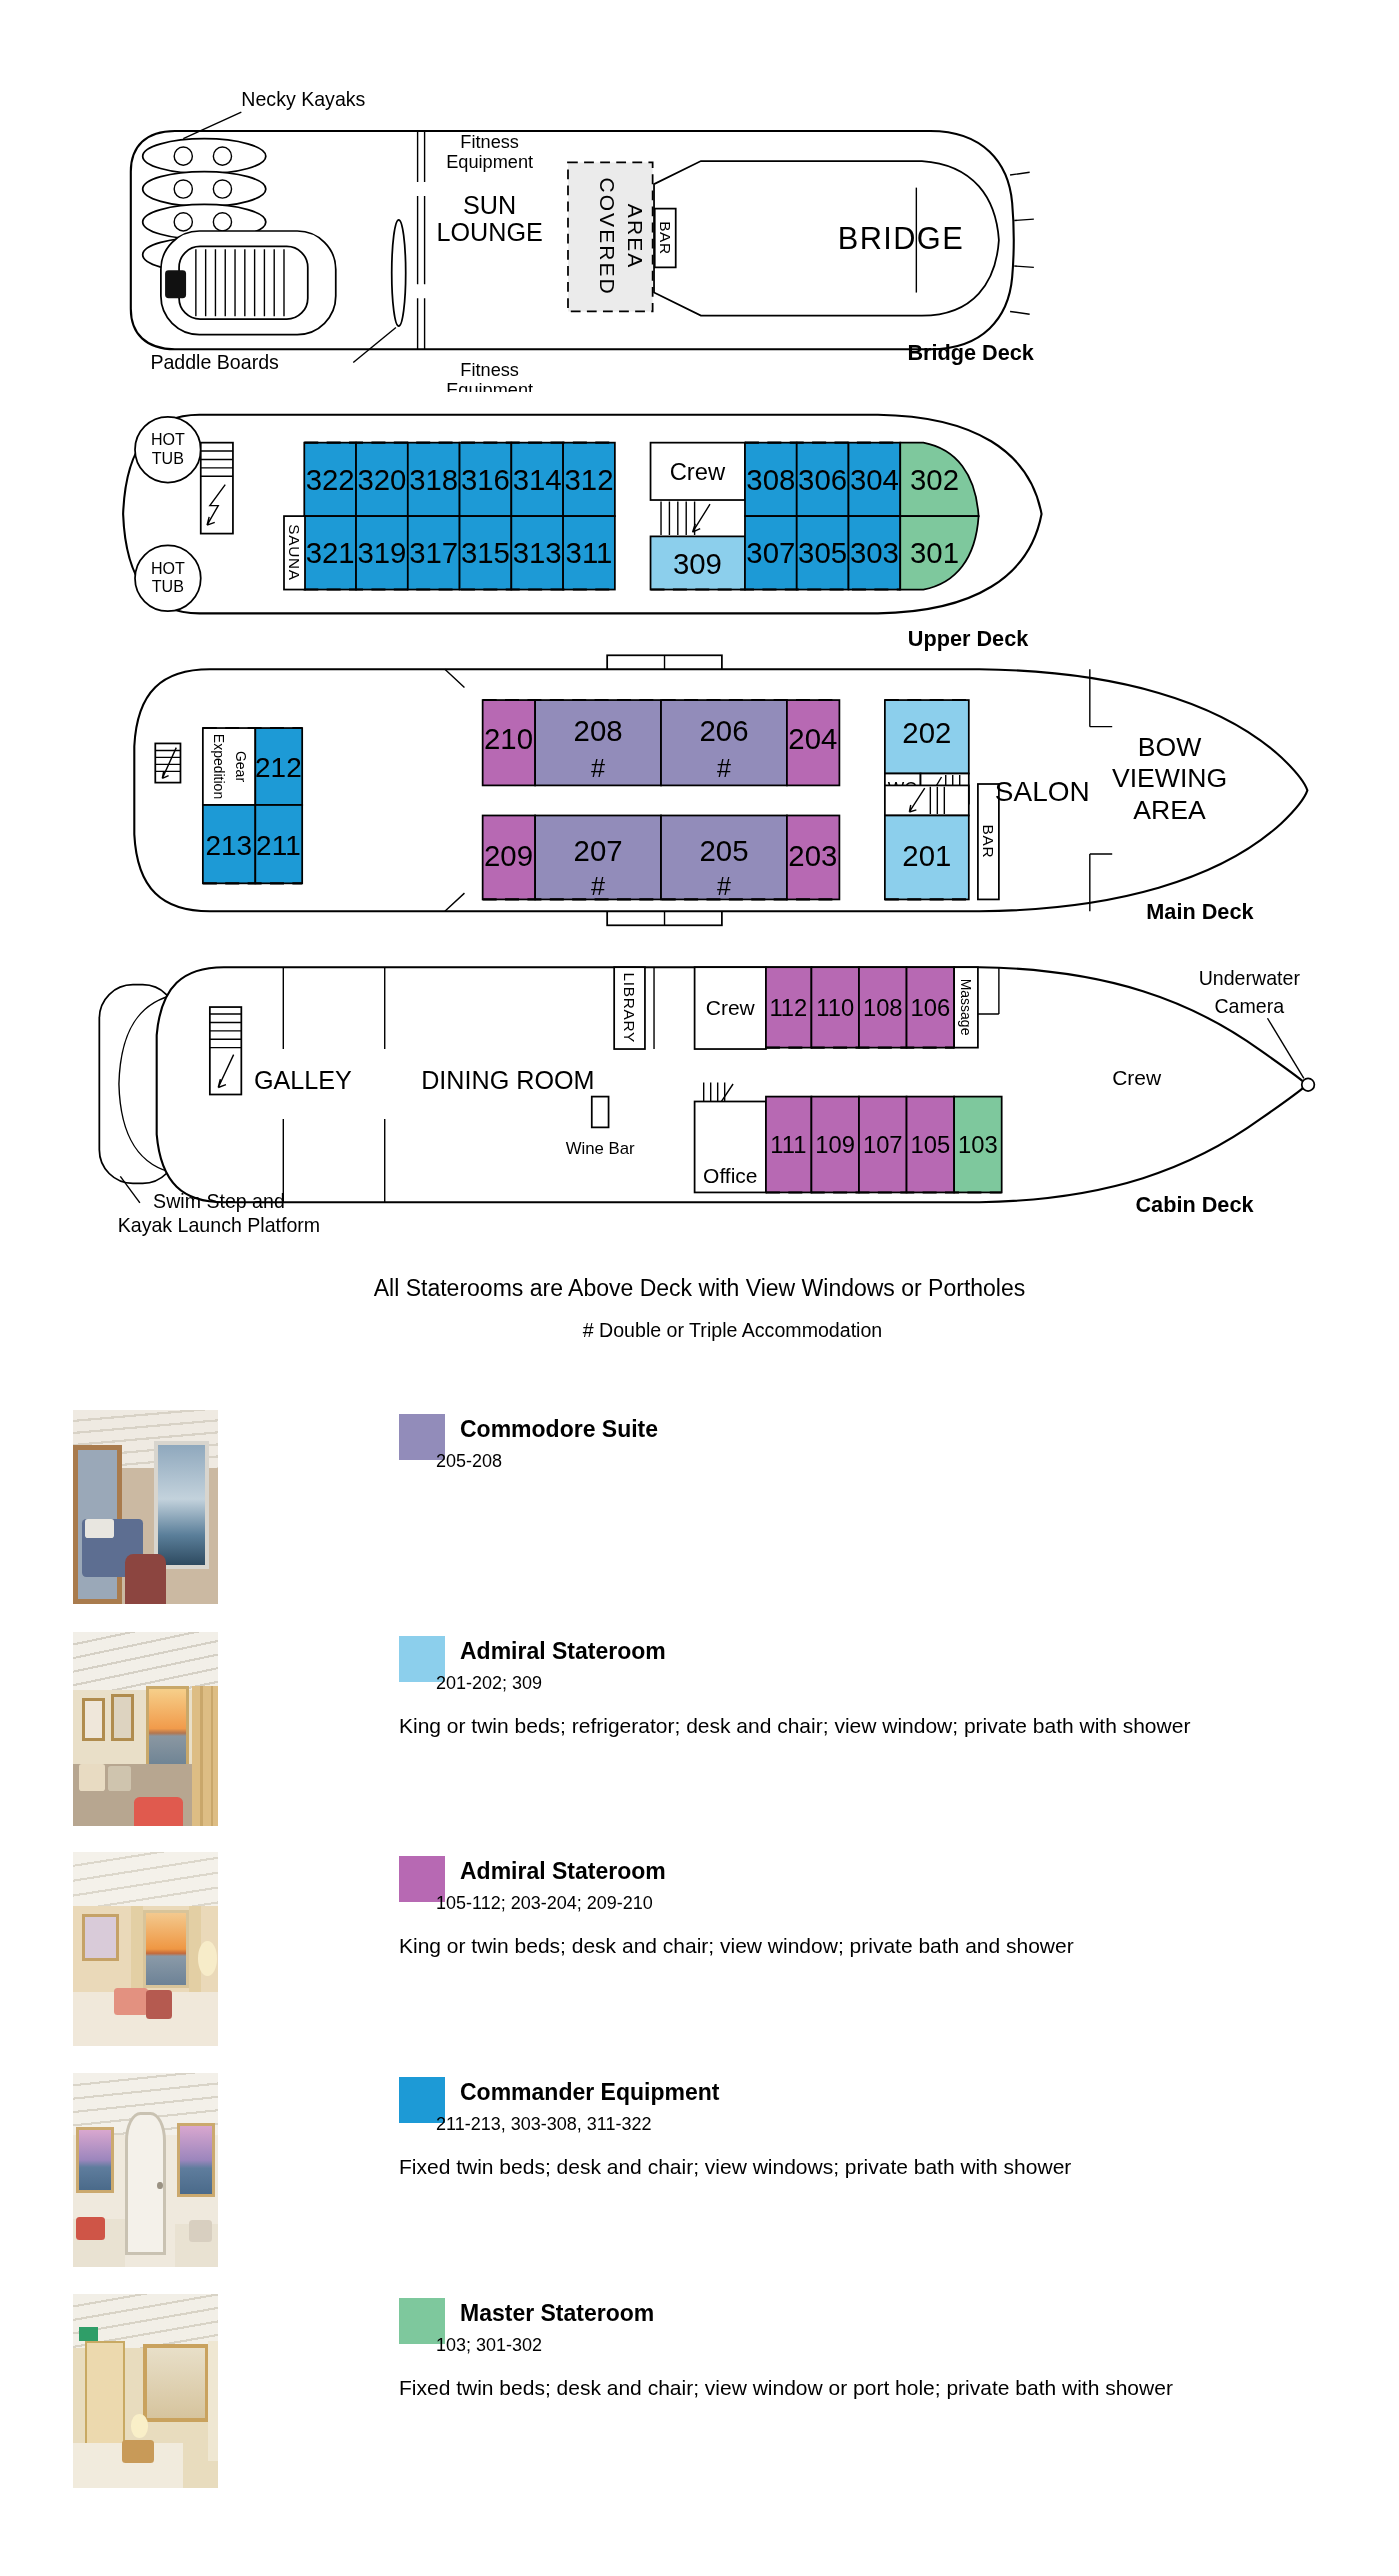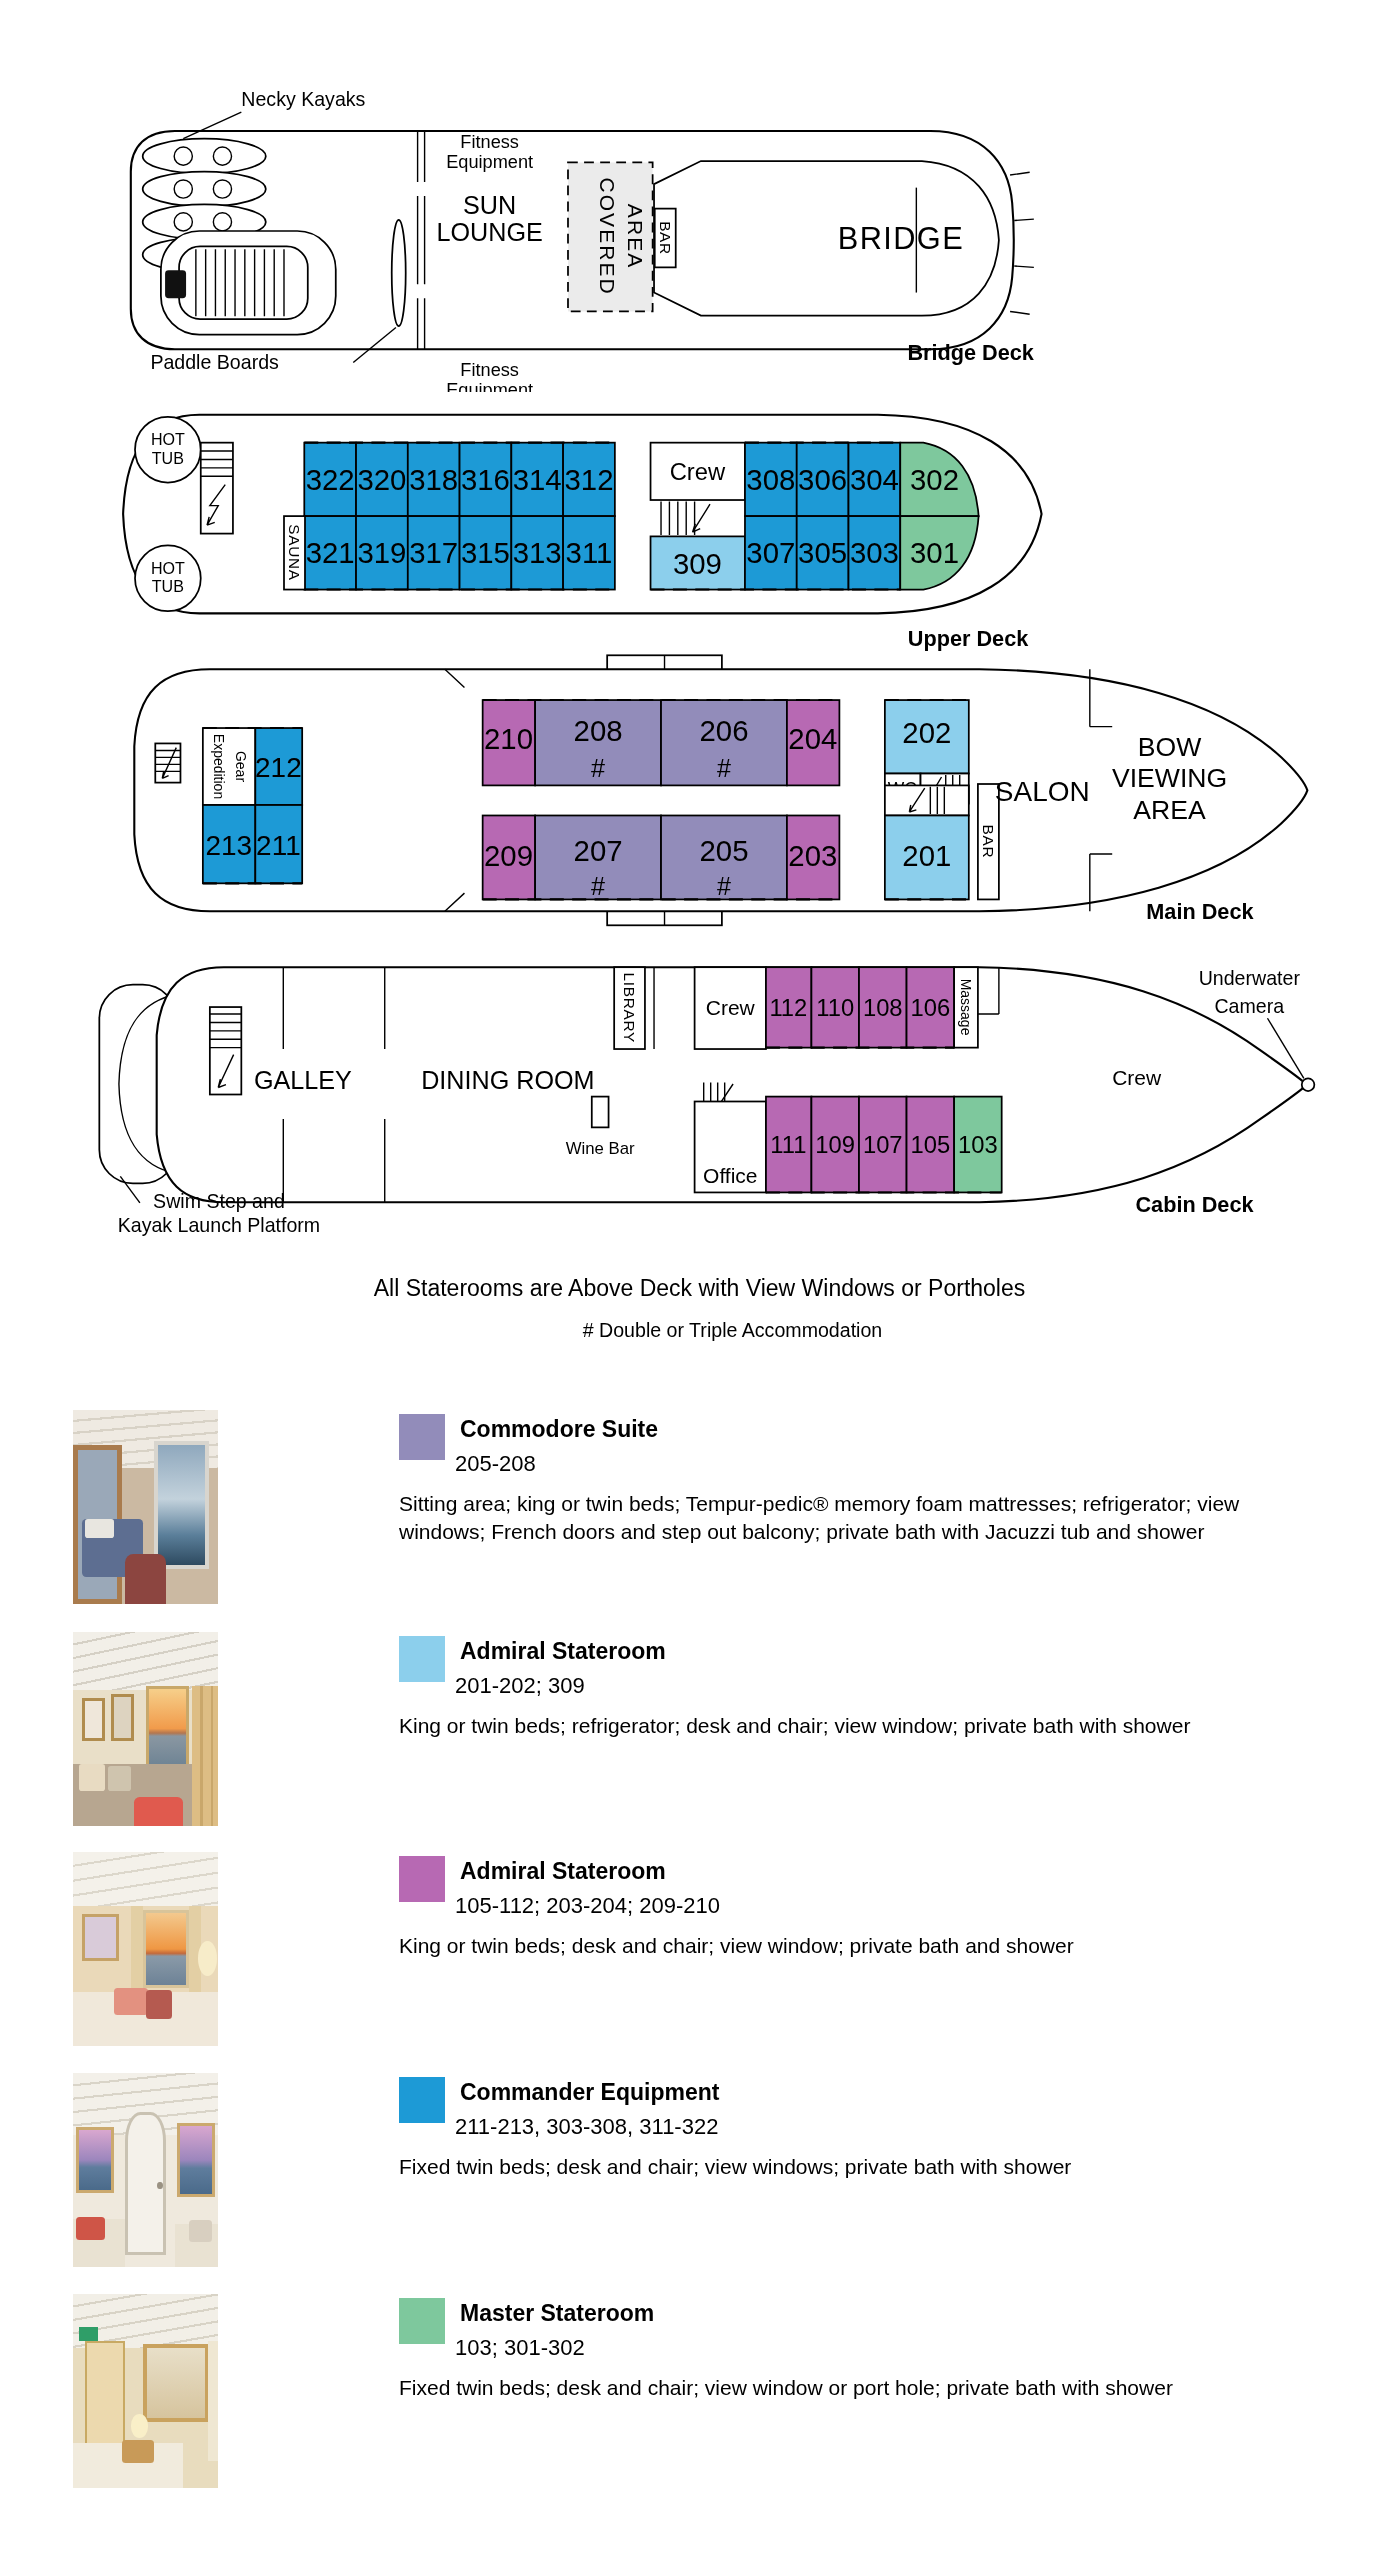--- a/index.html
+++ b/index.html
@@ -33,21 +33,21 @@
   .annm{font-size:28px;text-anchor:middle;}
   
   .note1{position:absolute;top:1275px;left:0;width:1399px;text-align:center;font-size:23px;}
   .note2{position:absolute;top:1319px;left:0;width:1399px;text-align:center;font-size:19.6px;margin-left:33px;}
   
   .entry{position:absolute;left:0;width:1399px;height:203px;}
   .photo{position:absolute;left:73px;top:0;width:145px;height:194px;overflow:hidden;background:#ded8cc;}
   .pa{position:absolute;}
   .swatch{position:absolute;left:399px;top:4.2px;width:46px;height:46px;}
   .lg-title{position:absolute;left:460px;top:5.6px;font-weight:bold;font-size:23px;white-space:nowrap;}
-  .lg-rooms{position:absolute;left:455px;top:41px;font-size:22px;white-space:nowrap;}
+  .lg-rooms{position:absolute;left:436px;top:41px;font-size:18px;white-space:nowrap;}
   .lg-desc{position:absolute;left:399px;top:80px;width:861px;font-size:21px;line-height:28px;}
 </style>
 </head>
 <body>
 
 <div id="page">
 
 <svg style="top:70px" width="1399" height="322" viewBox="0 0 2000 460">
   <path class="hull" d="M 250,87 L 1330,87 C 1405,87 1442,132 1447,190 C 1450,225 1450,261 1447,296 C 1442,354 1405,399 1330,399 L 250,399 C 209,399 187,377 187,341 L 187,145 C 187,109 209,87 250,87 Z"></path>
 
@@ -332,21 +332,20 @@
     <div class="pa" style="left:0;top:30%;width:100%;height:70%;background:#cbb9a2;"></div>
     <div class="pa" style="left:56%;top:16%;width:38%;height:66%;background:linear-gradient(#8fa8bd,#c3d2dc 45%,#5b7f9a 75%,#2e4a60);border:4.2px solid #d8d5ce;box-sizing:border-box;"></div>
     <div class="pa" style="left:0;top:18%;width:34%;height:82%;background:#9aa8b8;border:5.6px solid #a97b4d;box-sizing:border-box;"></div>
     <div class="pa" style="left:6%;top:56%;width:42%;height:30%;background:#5d6e91;border-radius:4.2px;"></div>
     <div class="pa" style="left:8%;top:56%;width:20%;height:10%;background:#e8e6e0;border-radius:2.8px;"></div>
     <div class="pa" style="left:36%;bottom:0;width:28%;height:26%;background:#8c4540;border-radius:8.4px 8.4px 0 0;"></div>
   </div>
   <div class="swatch" style="background-color: rgb(146, 140, 186);"></div>
   <div class="lg-title">Commodore Suite</div>
   <div class="lg-rooms">205-208</div>
-  <div class="lg-desc">Sitting area; king or twin beds; Tempur-pedic® memory foam mattresses; refrigerator; view windows; French doors and step out balcony; private bath with Jacuzzi tub and shower</div>
 </div>
 
 <div class="entry" style="top:1632px">
   <div class="photo">
     <div class="pa" style="left:0;top:0;width:100%;height:32%;background:repeating-linear-gradient(168deg,#f2efe8 0 11.2px,#d5d0c5 11.2px 13.3px);"></div>
     <div class="pa" style="left:0;top:30%;width:100%;height:70%;background:#e9dfc8;"></div>
     <div class="pa" style="left:6%;top:34%;width:16%;height:22%;background:#efe7da;border:3.5px solid #b08c4e;box-sizing:border-box;"></div>
     <div class="pa" style="left:26%;top:32%;width:16%;height:24%;background:#ddd3c0;border:3.5px solid #b08c4e;box-sizing:border-box;"></div>
     <div class="pa" style="left:50%;top:28%;width:30%;height:42%;background:linear-gradient(#f6cf8a,#f19b4b 52%,#b4764f 58%,#8a97a2 62%,#6f8494);border:3.5px solid #c8a86a;box-sizing:border-box;"></div>
     <div class="pa" style="right:0;top:28%;width:18%;height:72%;background:repeating-linear-gradient(90deg,#ddbd84 0 8.4px,#c9a76b 8.4px 10.5px);"></div>

